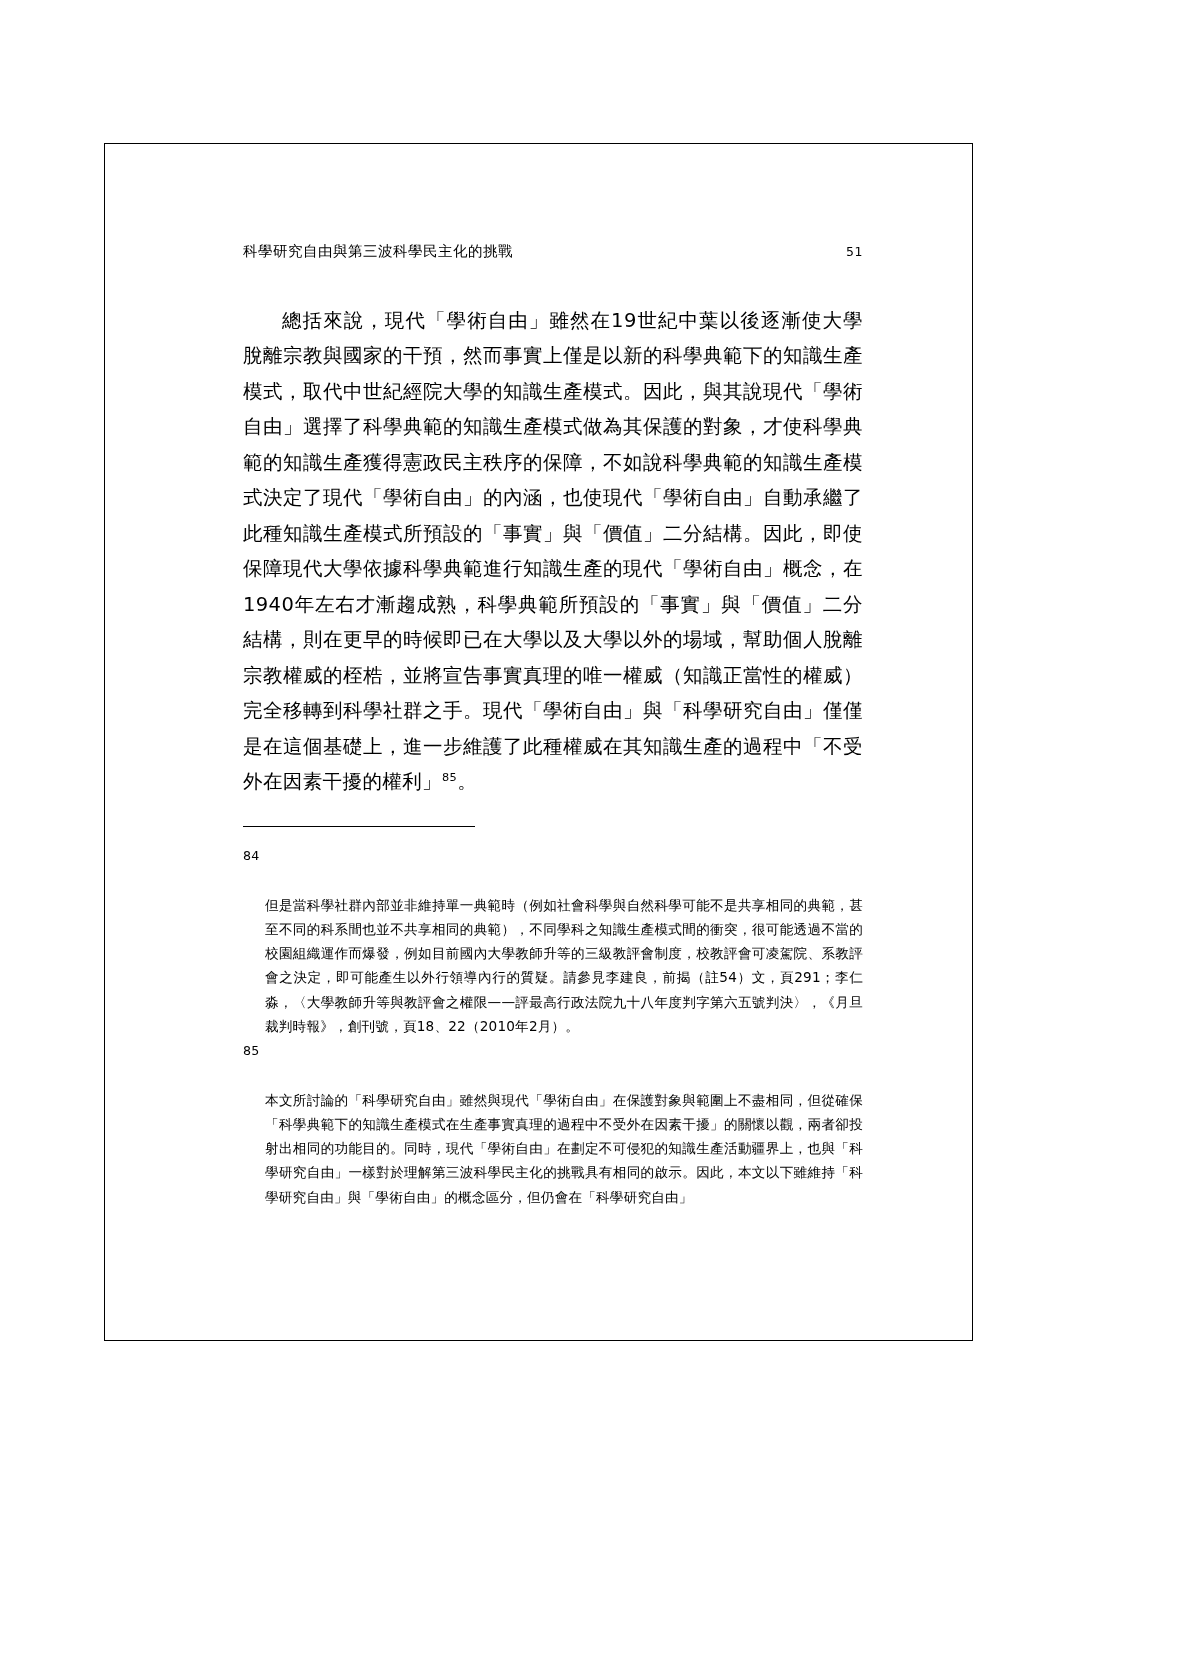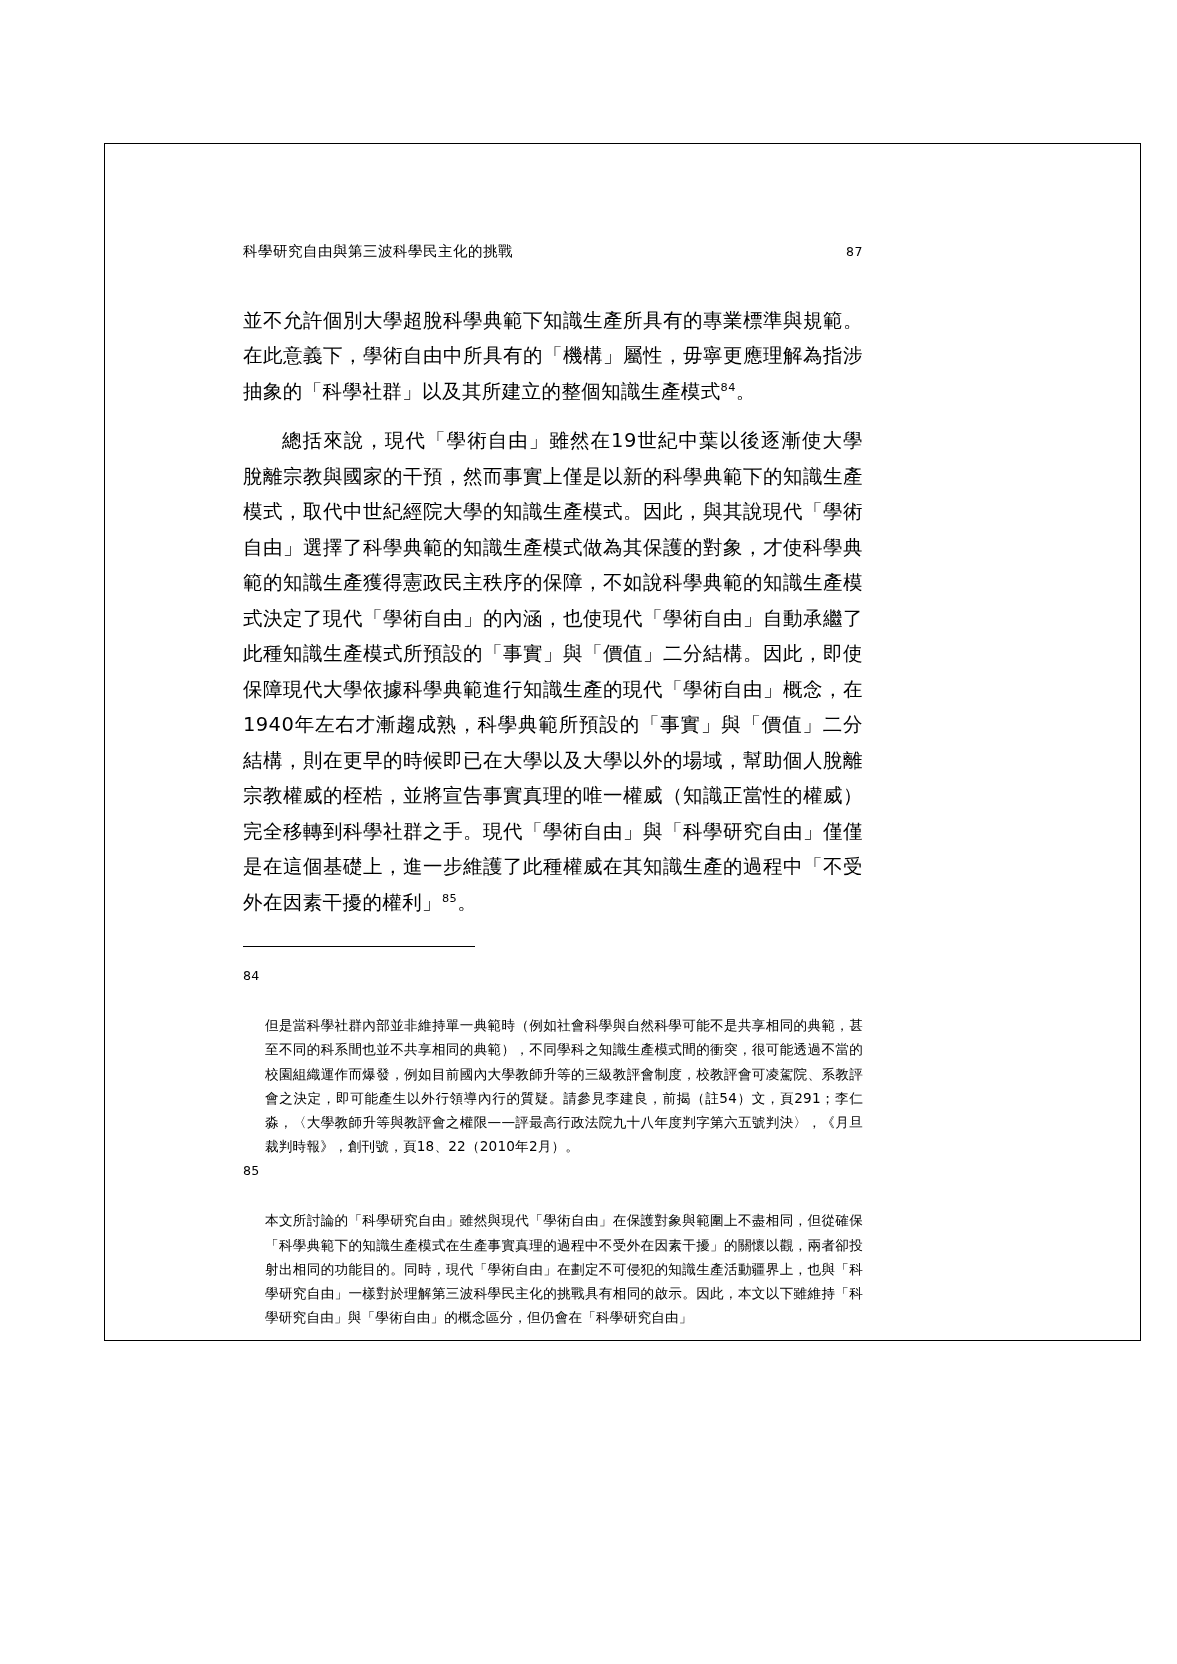--- a/index.html
+++ b/index.html
@@ -10,21 +10,21 @@
   body {
     width: 1177px;
     height: 1664px;
     font-family: "DejaVu Sans", "Liberation Sans", sans-serif;
     color: #000000;
   }
   .page {
     position: absolute;
     left: 104px;
     top: 143px;
-    width: 1037px;
+    width: 869px;
     height: 1198px;
     border: 1px solid #000000;
     box-sizing: border-box;
     background: #ffffff;
   }
   .content {
     position: absolute;
     left: 138px;
     top: 98px;
     width: 620px;
@@ -88,24 +88,23 @@
   }
 </style>
 </head>
 <body>
 
 <div class="page">
   <div class="content">
 
     <div class="runhead">
       <span class="title">科學研究自由與第三波科學民主化的挑戰</span>
-      <span class="pagenum">87</span>
+      <span class="pagenum">51</span>
     </div>
 
-    <p class="body"><span>並不允許個別大學超脫科學典範下知識生產所具有的專業標準與規範。在此意義下，學術自由中所具有的「機構」屬性，毋寧更應理解為指涉抽象的「科學社群」以及其所建立的整個知識生產模式</span><sup>84</sup><span>。</span></p>
 
     <p class="body indent"><span>總括來說，現代「學術自由」雖然在19世紀中葉以後逐漸使大學脫離宗教與國家的干預，然而事實上僅是以新的科學典範下的知識生產模式，取代中世紀經院大學的知識生產模式。因此，與其說現代「學術自由」選擇了科學典範的知識生產模式做為其保護的對象，才使科學典範的知識生產獲得憲政民主秩序的保障，不如說科學典範的知識生產模式決定了現代「學術自由」的內涵，也使現代「學術自由」自動承繼了此種知識生產模式所預設的「事實」與「價值」二分結構。因此，即使保障現代大學依據科學典範進行知識生產的現代「學術自由」概念，在1940年左右才漸趨成熟，科學典範所預設的「事實」與「價值」二分結構，則在更早的時候即已在大學以及大學以外的場域，幫助個人脫離宗教權威的桎梏，並將宣告事實真理的唯一權威（知識正當性的權威）完全移轉到科學社群之手。現代「學術自由」與「科學研究自由」僅僅是在這個基礎上，進一步維護了此種權威在其知識生產的過程中「不受外在因素干擾的權利」</span><sup>85</sup><span>。</span></p>
 
     <div class="rule"></div>
 
     <div class="footnotes">
       <div class="fn">
         <span class="num">84</span>
         <span class="txt">但是當科學社群內部並非維持單一典範時（例如社會科學與自然科學可能不是共享相同的典範，甚至不同的科系間也並不共享相同的典範），不同學科之知識生產模式間的衝突，很可能透過不當的校園組織運作而爆發，例如目前國內大學教師升等的三級教評會制度，校教評會可凌駕院、系教評會之決定，即可能產生以外行領導內行的質疑。請參見李建良，前揭（註54）文，頁291；李仁淼，〈大學教師升等與教評會之權限——評最高行政法院九十八年度判字第六五號判決〉，《月旦裁判時報》，創刊號，頁18、22（2010年2月）。</span>
       </div>

